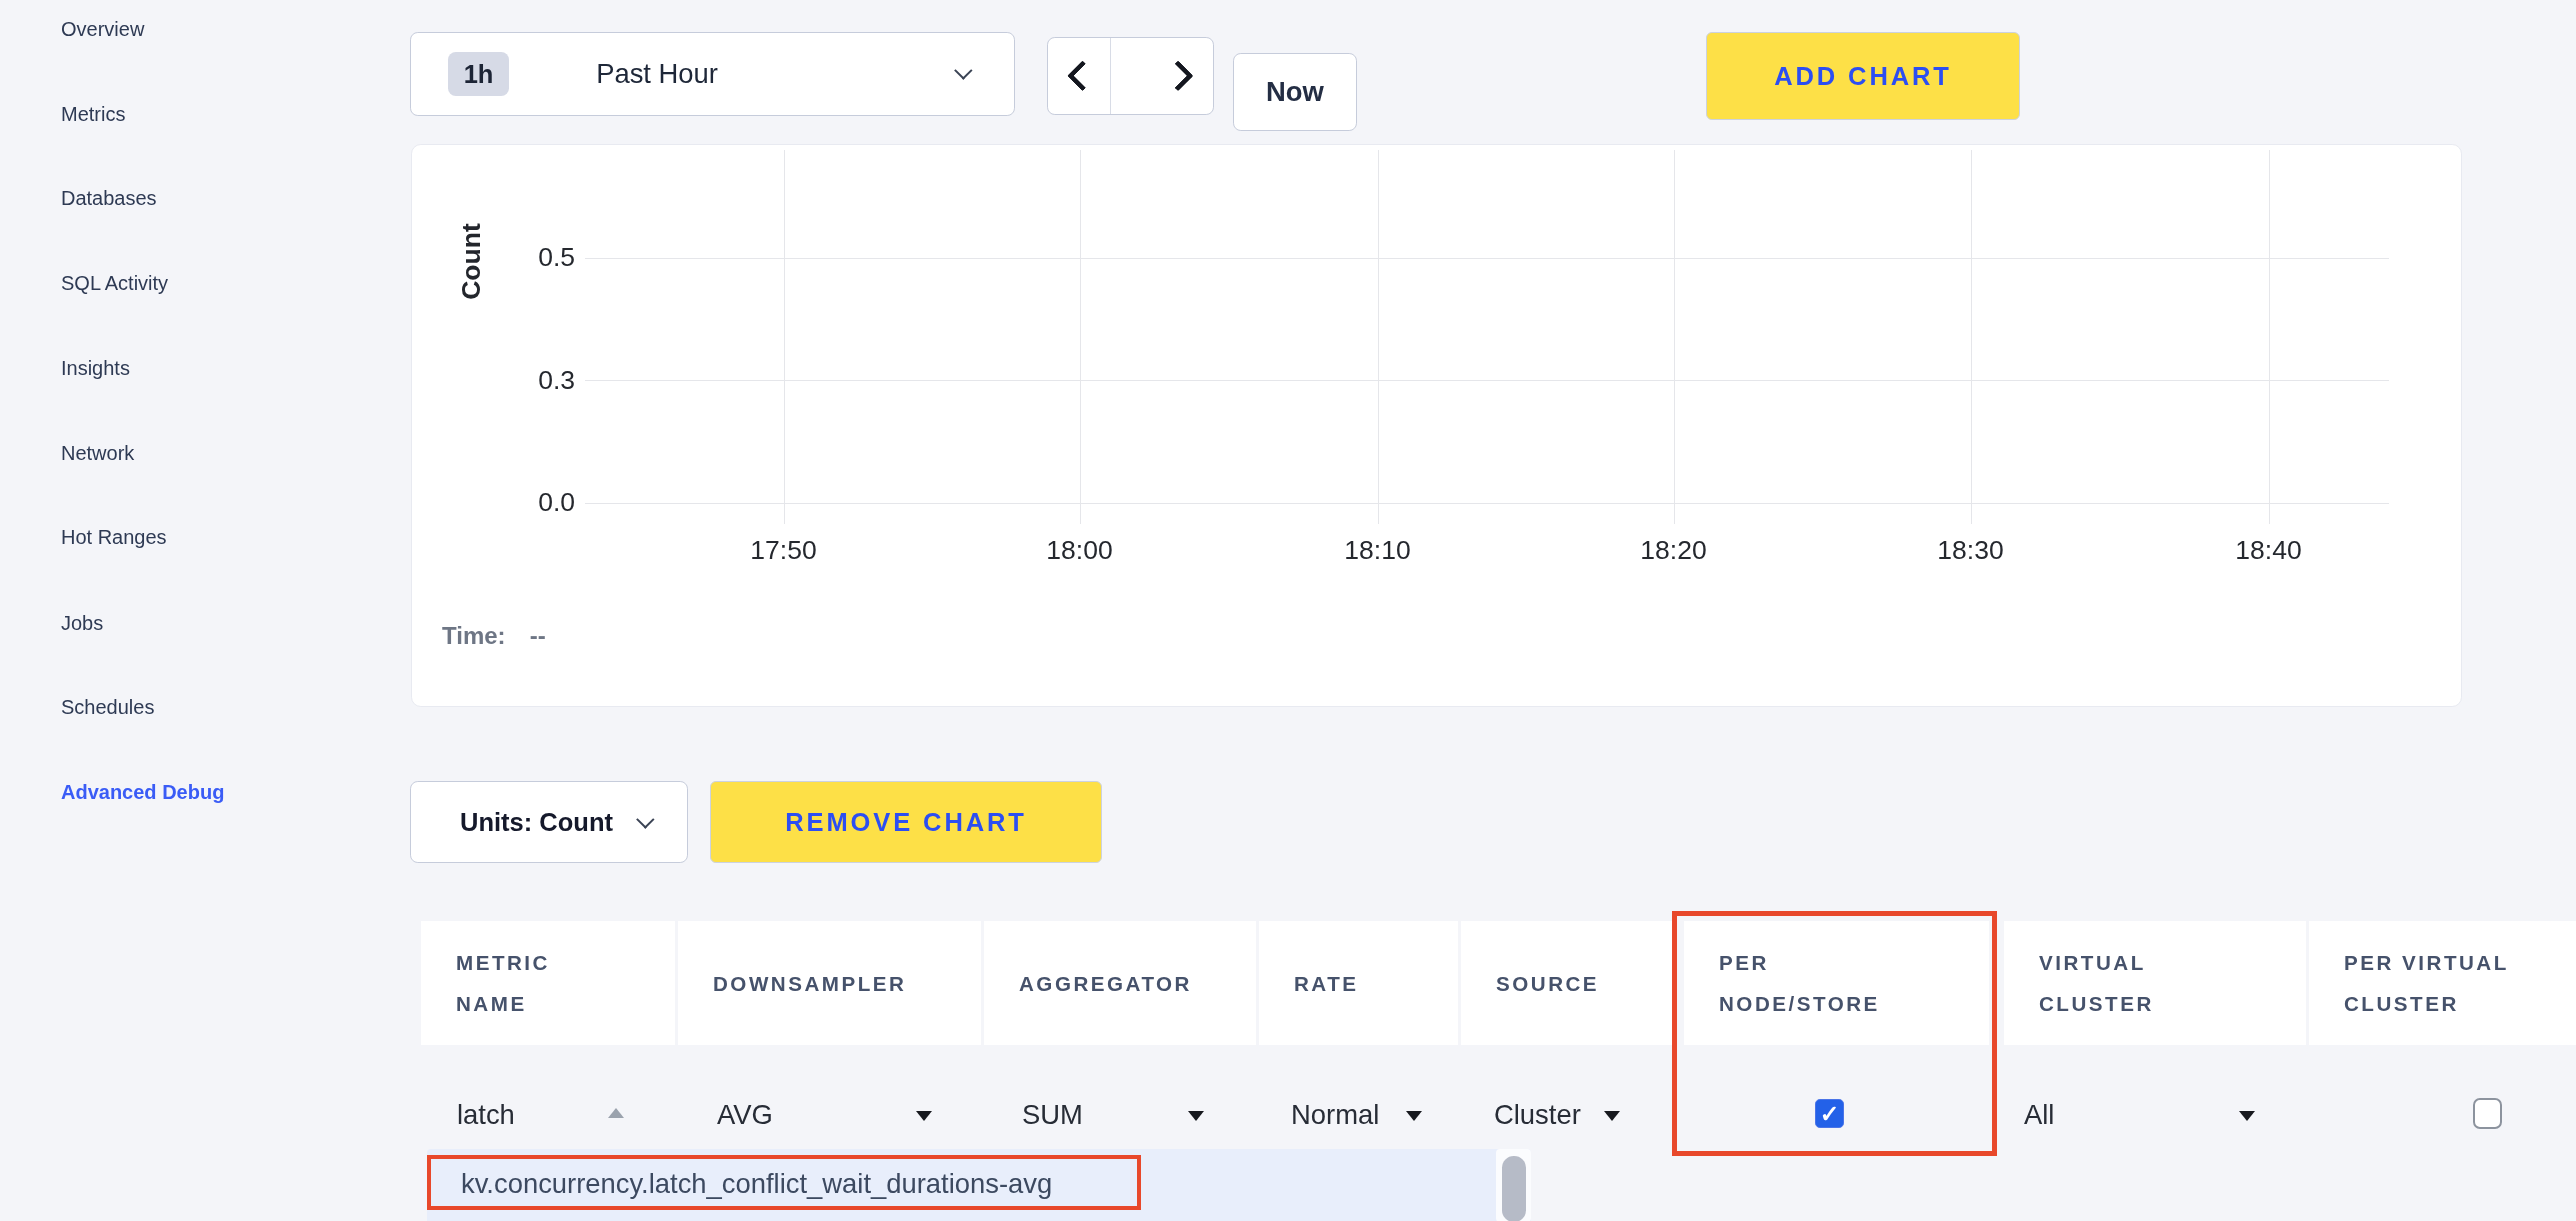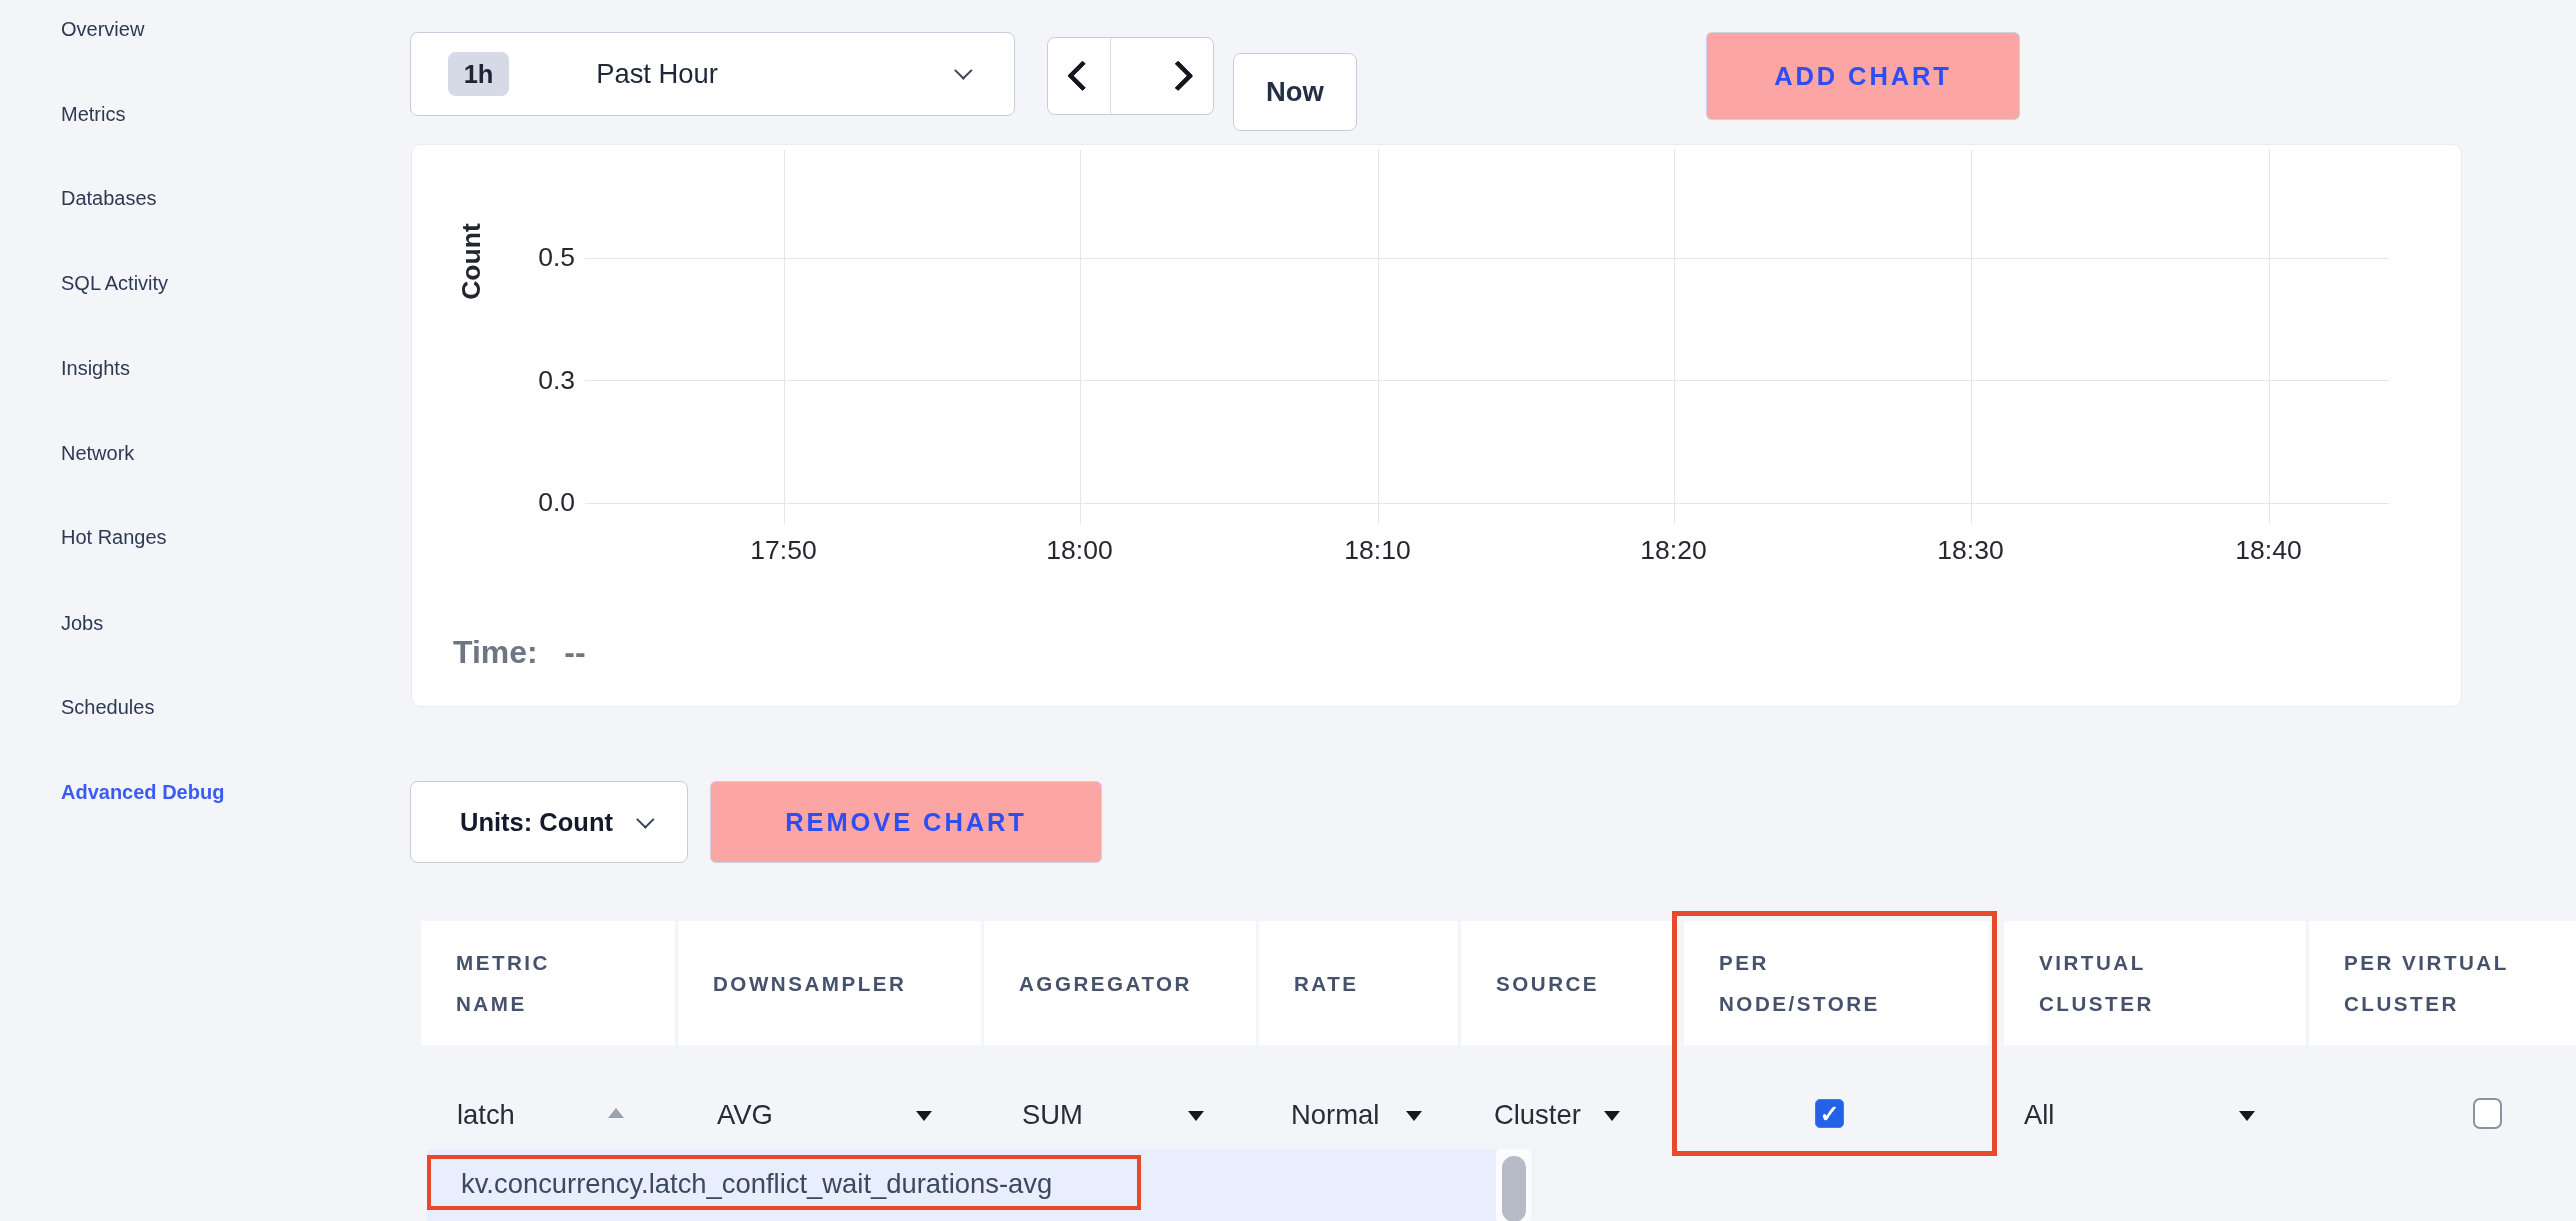--- a/index.html
+++ b/index.html
@@ -11,21 +11,21 @@
   }
   .abs { position:absolute; }
 
   
   .nav-item { position:absolute; left:61px; font-size:20px; font-weight:500;
     color:#2e3a54; cursor:pointer; white-space:nowrap; }
   .nav-item.active { color:#3a5cf6; font-weight:600; }
 
   
   .white-box { background:#ffffff; border:1px solid #c6ccdb; border-radius:7.8px;gap:40px; }
-  .outline-btn { background:#fca5a5; border:1px solid #ccd2df; border-radius:5.9px;
+  .outline-btn { background:#fde047; border:1px solid #ccd2df; border-radius:5.9px;
     display:flex; align-items:center; justify-content:center;
     color:#2c4ef2; font-size:25.5px; font-weight:600; letter-spacing:2.9px; cursor:pointer; }
 
   
   .chev { display:inline-block; border-color:#14171f; border-style:solid; border-width:0; }
   .chev-down-sm { width:12.7px; height:12.7px; border-right-width:2.9px; border-bottom-width:2.9px;
      transform:rotate(45deg); border-color:#3a4354; }
   .chev-left-lg { width:21.6px; height:21.6px; border-right-width:5.9px; border-bottom-width:5.9px;
      transform:rotate(135deg); border-radius:2px; }
   .chev-right-lg { width:21.6px; height:21.6px; border-right-width:5.9px; border-bottom-width:5.9px;
@@ -131,21 +131,21 @@
 
     <div class="xtick" style="left:303px">17:50</div>
     <div class="xtick" style="left:599px">18:00</div>
     <div class="xtick" style="left:897px">18:10</div>
     <div class="xtick" style="left:1193px">18:20</div>
     <div class="xtick" style="left:1490px">18:30</div>
     <div class="xtick" style="left:1788px">18:40</div>
 
     <div class="abs" style="left:173px; top:4.9px; width:1804px; height:374px;"></div>
 
-    <div class="abs" style="left:41px; top:477px; font-size:32px; color:#6e7685;margin-top:12px;">
+    <div class="abs" style="left:30px; top:477px; font-size:24px; color:#6e7685;">
       <span style="font-weight:700;">Time:</span>
       <span style="font-weight:600; margin-left:17.6px;">--</span>
     </div>
   </div>
 
   <div class="abs white-box" style="left:410px; top:781px; width:278px; height:82px; display:flex; align-items:center; cursor:pointer;">
     <span style="margin-left:49px; font-size:25.5px; font-weight:700; color:#15192b;">Units: Count</span>
     <span class="chev chev-down-sm" style="position:absolute; right:35px; top:31px;"></span>
   </div>
 

